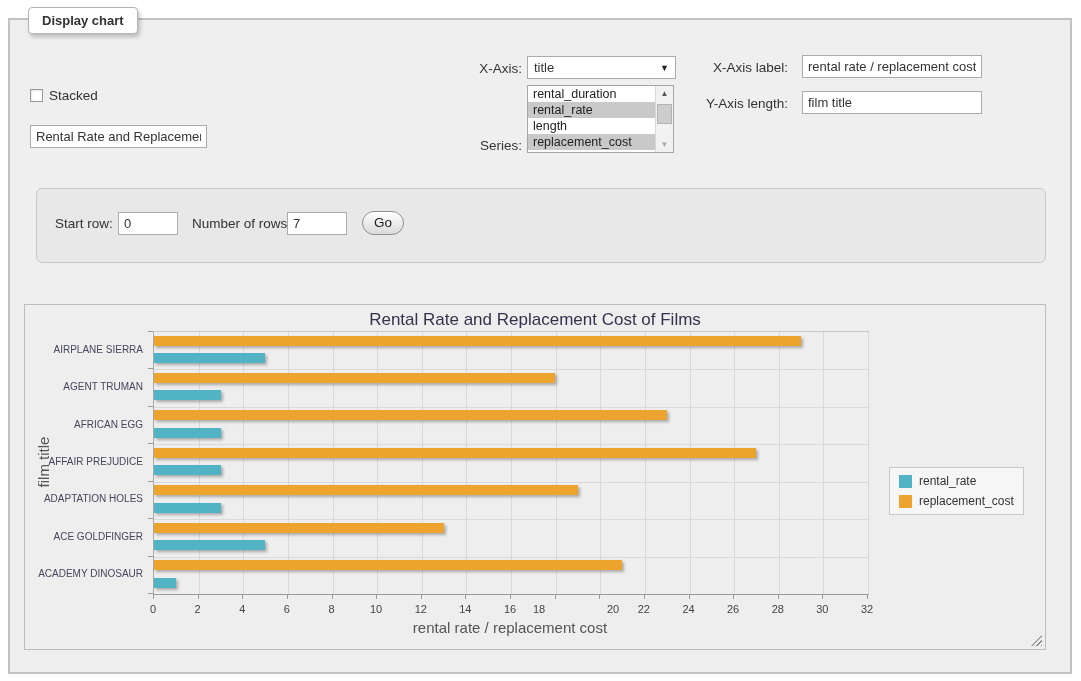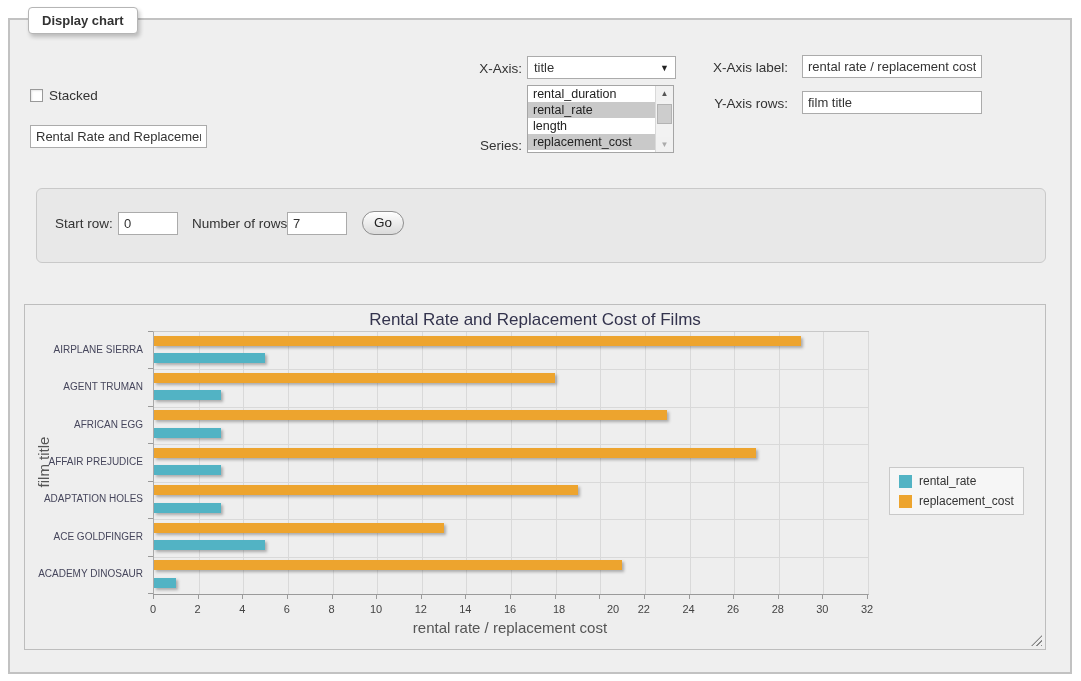--- a/index.html
+++ b/index.html
@@ -105,21 +105,21 @@
       <div class="opt selected">replacement_cost</div>
       <div class="sb">
       <div class="sb-btn">▲</div>
       <div class="sb-thumb"></div>
       <div class="sb-btn down">▼</div>
     </div>
   </div>
 
   <div class="ctl-label" style="left:690px;top:60px;width:98px;text-align:right;">X-Axis label:</div>
   <input class="txt" style="left: 802px; top: 55px; width: 180px;" value="rental rate / replacement cost">
-  <div class="ctl-label" style="left:690px;top:96px;width:98px;text-align:right;">Y-Axis rows:</div>
+  <div class="ctl-label" style="left:690px;top:96px;width:98px;text-align:right;">Y-Axis length:</div>
   <input class="txt" style="left: 802px; top: 91px; width: 180px;" value="film title">
 
   <div class="subpanel"></div>
   <div class="ctl-label" style="left:55px;top:216px;">Start row:</div>
   <input class="txt" style="left: 118px; top: 212px; width: 60px;" value="0">
   <div class="ctl-label" style="left:192px;top:216px;">Number of rows:</div>
   <input class="txt" style="left: 287px; top: 212px; width: 60px;" value="7">
   <button class="go-btn">Go</button>
 
   <div class="chart-panel" id="chart-panel">
@@ -202,21 +202,21 @@
       <div class="xtick-label" style="left: 286.5px;">8</div>
       <div class="xtick" style="left: 351.125px;"></div>
       <div class="xtick-label" style="left: 331.125px;">10</div>
       <div class="xtick" style="left: 395.75px;"></div>
       <div class="xtick-label" style="left: 375.75px;">12</div>
       <div class="xtick" style="left: 440.375px;"></div>
       <div class="xtick-label" style="left: 420.375px;">14</div>
       <div class="xtick" style="left: 485px;"></div>
       <div class="xtick-label" style="left: 465px;">16</div>
       <div class="xtick" style="left: 529.625px;"></div>
-      <div class="xtick-label" style="left: 514px;">18</div>
+      <div class="xtick-label" style="left: 494px;">18</div>
       <div class="xtick" style="left: 574.25px;"></div>
       <div class="xtick-label" style="left: 554.25px; text-align: right;">20</div>
       <div class="xtick" style="left: 618.875px;"></div>
       <div class="xtick-label" style="left: 598.875px;">22</div>
       <div class="xtick" style="left: 663.5px;"></div>
       <div class="xtick-label" style="left: 643.5px;">24</div>
       <div class="xtick" style="left: 708.125px;"></div>
       <div class="xtick-label" style="left: 688.125px;">26</div>
       <div class="xtick" style="left: 752.75px;"></div>
       <div class="xtick-label" style="left: 732.75px;">28</div>

